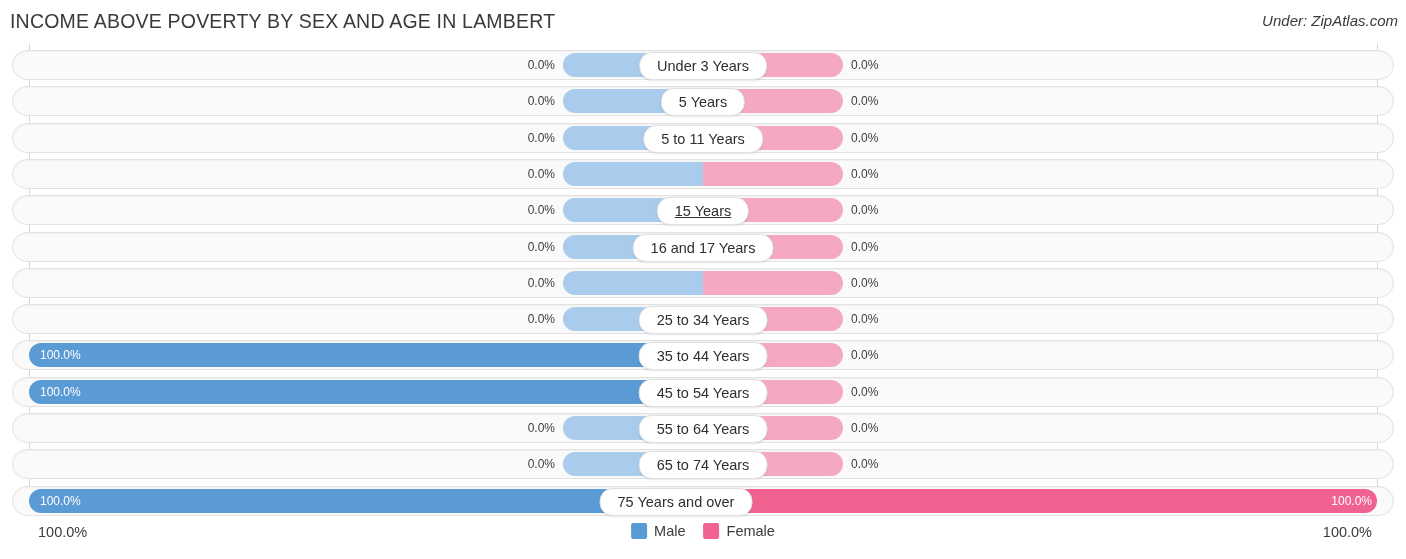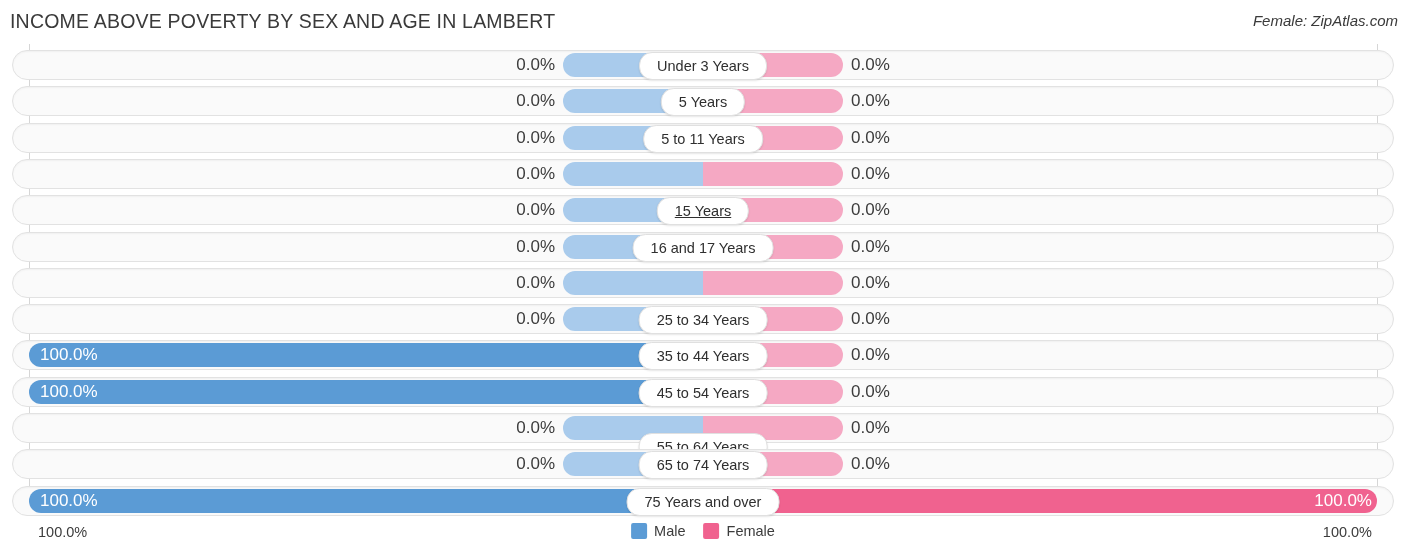--- a/index.html
+++ b/index.html
@@ -96,21 +96,21 @@
     background: #f0628f;
     border-radius: 0 12px 12px 0;
   }
 
   
   .val {
     position: absolute;
     top: 0;
     height: 30px;
     line-height: 30px;
-    font-size: 17px;
+    font-size: 12px;
     color: #3c3c3c;
     white-space: nowrap;
   }
   .val-male  { right: 831px; text-align: right; }
   .val-female{ left: 831px;  text-align: left;  }
   .val.inside-left {
     right: auto;
     left: 28px;
     color: #ffffff;
   }
@@ -177,21 +177,21 @@
   .legend-text {
     font-size: 14.5px;
     color: #3c3c3c;
   }
 </style>
 </head>
 <body>
 
 <div id="header">
   <div id="chart-title">INCOME ABOVE POVERTY BY SEX AND AGE IN LAMBERT</div>
-  <div id="source-label">Female: ZipAtlas.com</div>
+  <div id="source-label">Under: ZipAtlas.com</div>
 </div>
 
 <div id="plot">
   <div class="axis-line" id="axis-left"></div>
   <div class="axis-line" id="axis-right"></div>
   <div id="rows">
       <div class="row" style="top: 6px;">
         <div class="track"></div>
         <div class="bar bar-male" style="width: 140px; left: 551px;"></div>
         <div class="bar bar-female" style="width: 140px; left: 691px;"></div>
@@ -268,37 +268,37 @@
         <div class="val val-male inside-left">100.0%</div>
         <div class="val val-female" style="left: 839px;">0.0%</div>
         <div class="pill" style="left: 691px;">45 to 54 Years</div>
       </div>
       <div class="row" style="top: 369px;">
         <div class="track"></div>
         <div class="bar bar-male" style="width: 140px; left: 551px;"></div>
         <div class="bar bar-female" style="width: 140px; left: 691px;"></div>
         <div class="val val-male" style="right: 839px;">0.0%</div>
         <div class="val val-female" style="left: 839px;">0.0%</div>
-        <div class="pill" style="left: 691px; margin-top: 18px;">55 to 64 Years</div>
+        <div class="pill" style="left: 691px;">55 to 64 Years</div>
       </div>
       <div class="row" style="top: 405.3px;">
         <div class="track"></div>
         <div class="bar bar-male" style="width: 140px; left: 551px;"></div>
         <div class="bar bar-female" style="width: 140px; left: 691px;"></div>
         <div class="val val-male" style="right: 839px;">0.0%</div>
         <div class="val val-female" style="left: 839px;">0.0%</div>
         <div class="pill" style="left: 691px;">65 to 74 Years</div>
       </div>
       <div class="row" style="top: 441.6px;">
         <div class="track"></div>
         <div class="bar bar-male full" style="width: 674px; left: 17px;"></div>
         <div class="bar bar-female full" style="width: 674px; left: 691px;"></div>
         <div class="val val-male inside-left">100.0%</div>
         <div class="val val-female inside-right">100.0%</div>
-        <div class="pill" style="left: 691px;">75 Years and over</div>
+        <div class="pill" style="left: 664px;">75 Years and over</div>
       </div>
     </div>
 </div>
 
 <div id="footer">
   <div class="axis-end" id="axis-end-left">100.0%</div>
   <div class="axis-end" id="axis-end-right">100.0%</div>
   <div id="legend">
     <div class="legend-item">
       <span class="legend-swatch" id="sw-male" style="background: rgb(91, 155, 213);"></span>

